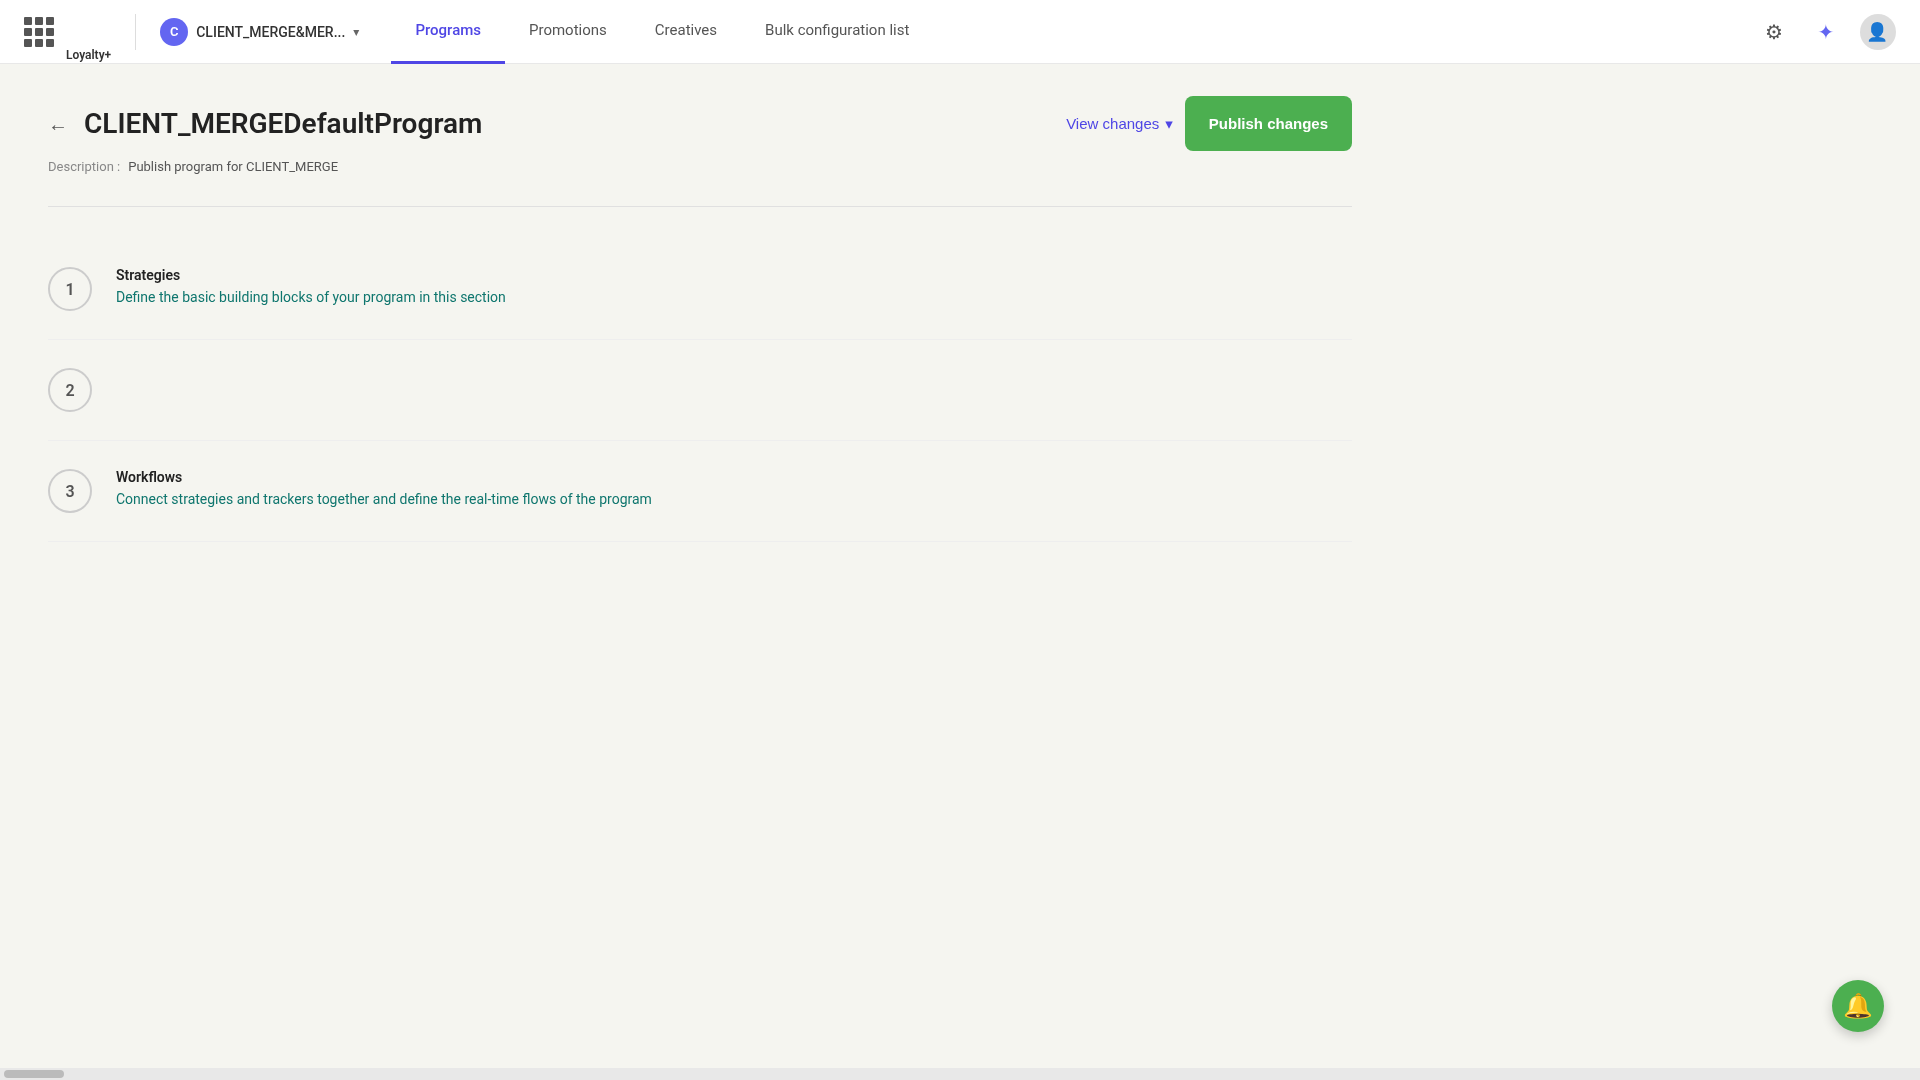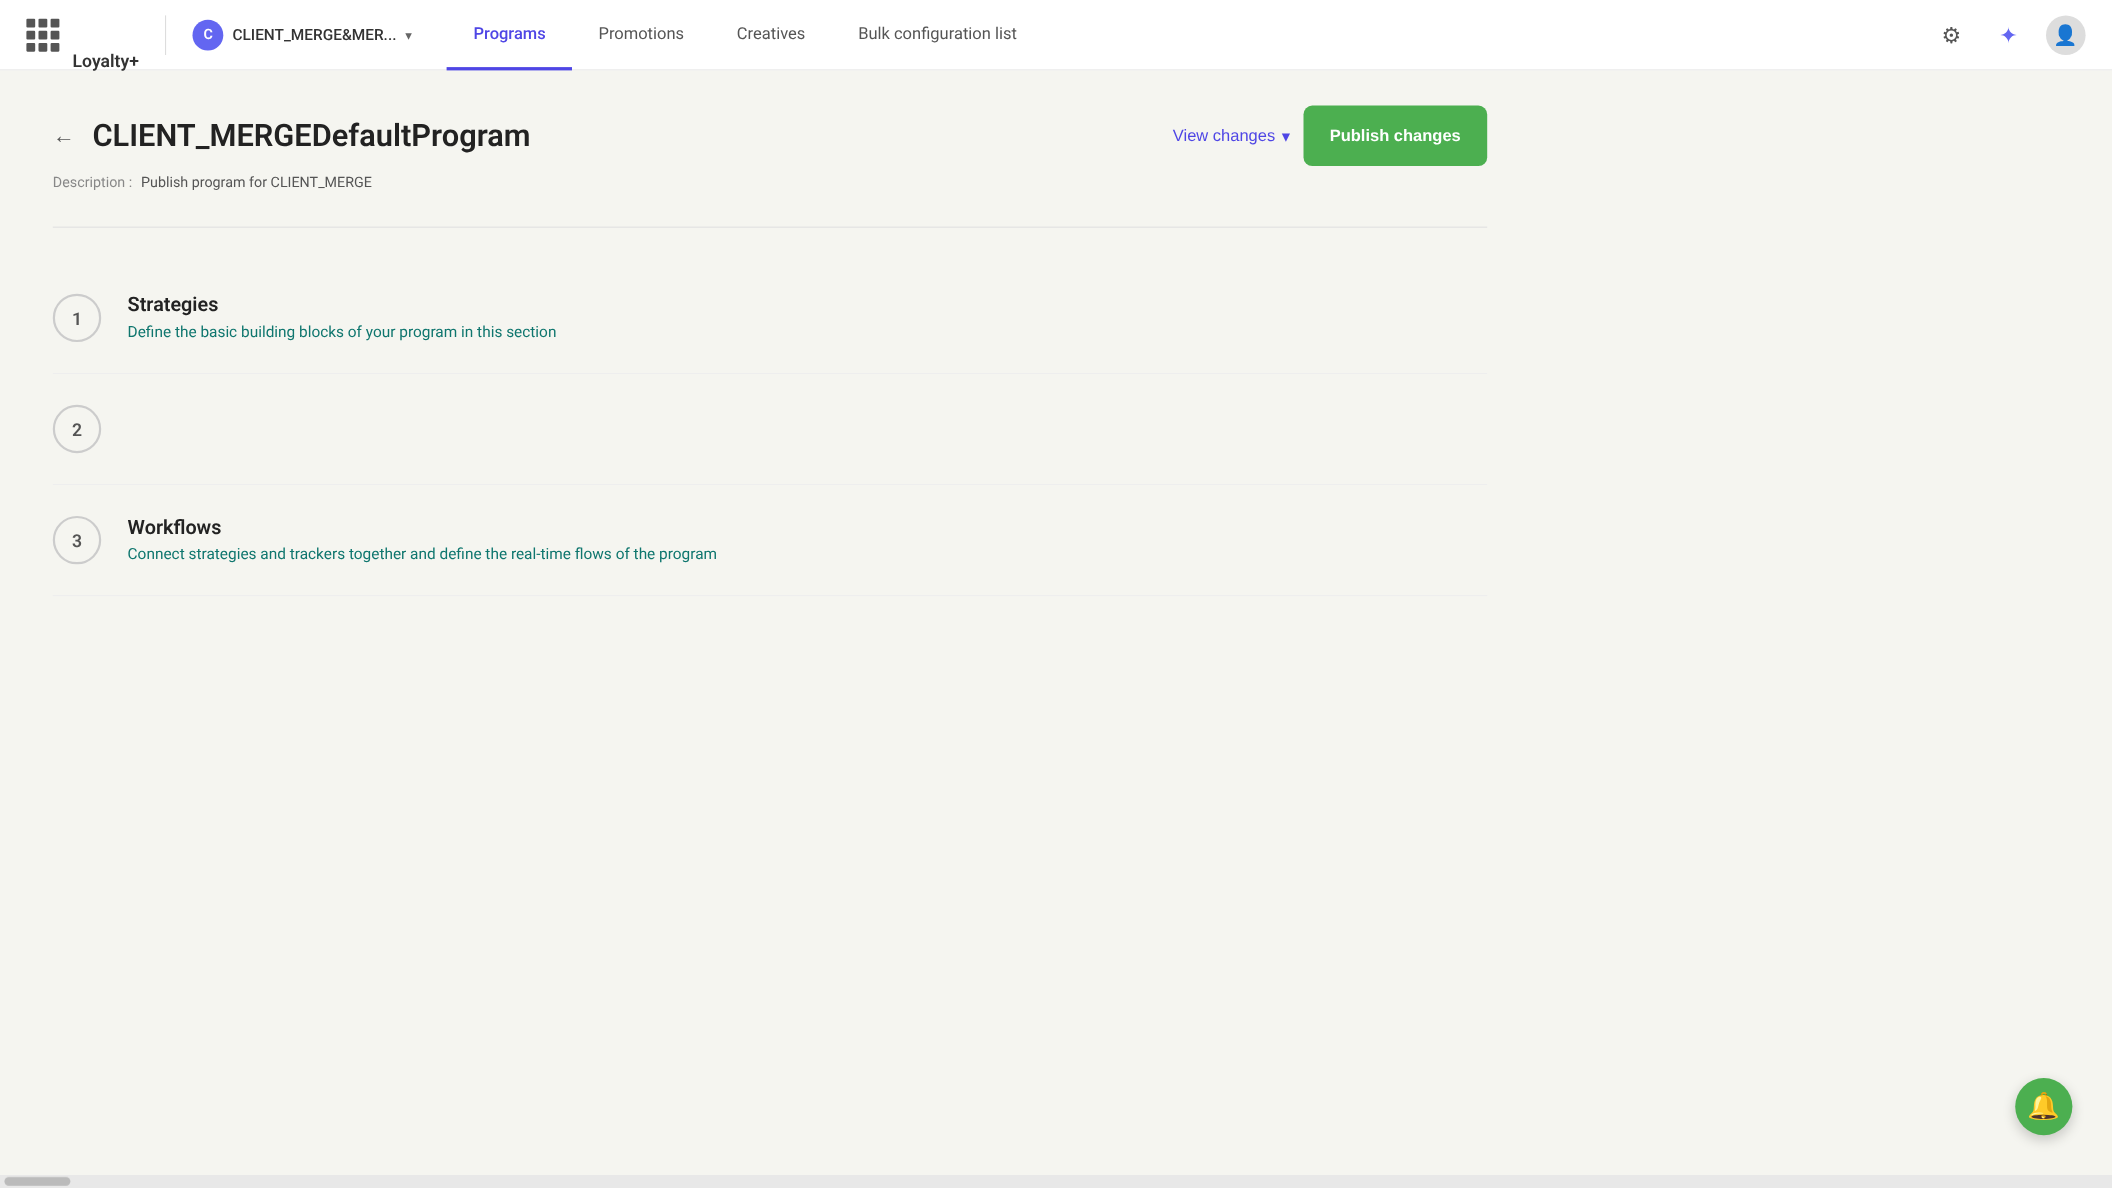--- a/index.html
+++ b/index.html
@@ -35,21 +35,21 @@
       cursor: pointer;
     }
     .grid-dot {
       width: 8px;
       height: 8px;
       background: #555;
       border-radius: 1px;
     }
 
     .app-title {
-      font-size: 16px;
+      font-size: 12px;
       font-weight: 600;
       color: #333;
       margin-top: 47px;
     }
 
     .nav-divider {
       width: 1px;
       height: 36px;
       background: #ddd;
       margin: 0 24px;
@@ -264,21 +264,21 @@
       flex-shrink: 0;
     }
 
     .section-content {
       display: flex;
       flex-direction: column;
       gap: 6px;
     }
 
     .section-title {
-      font-size: 18px;
+      font-size: 14px;
       font-weight: 600;
       color: #222;
     }
 
     .section-desc {
       font-size: 14px;
       color: #0f766e;
     }
 
     

